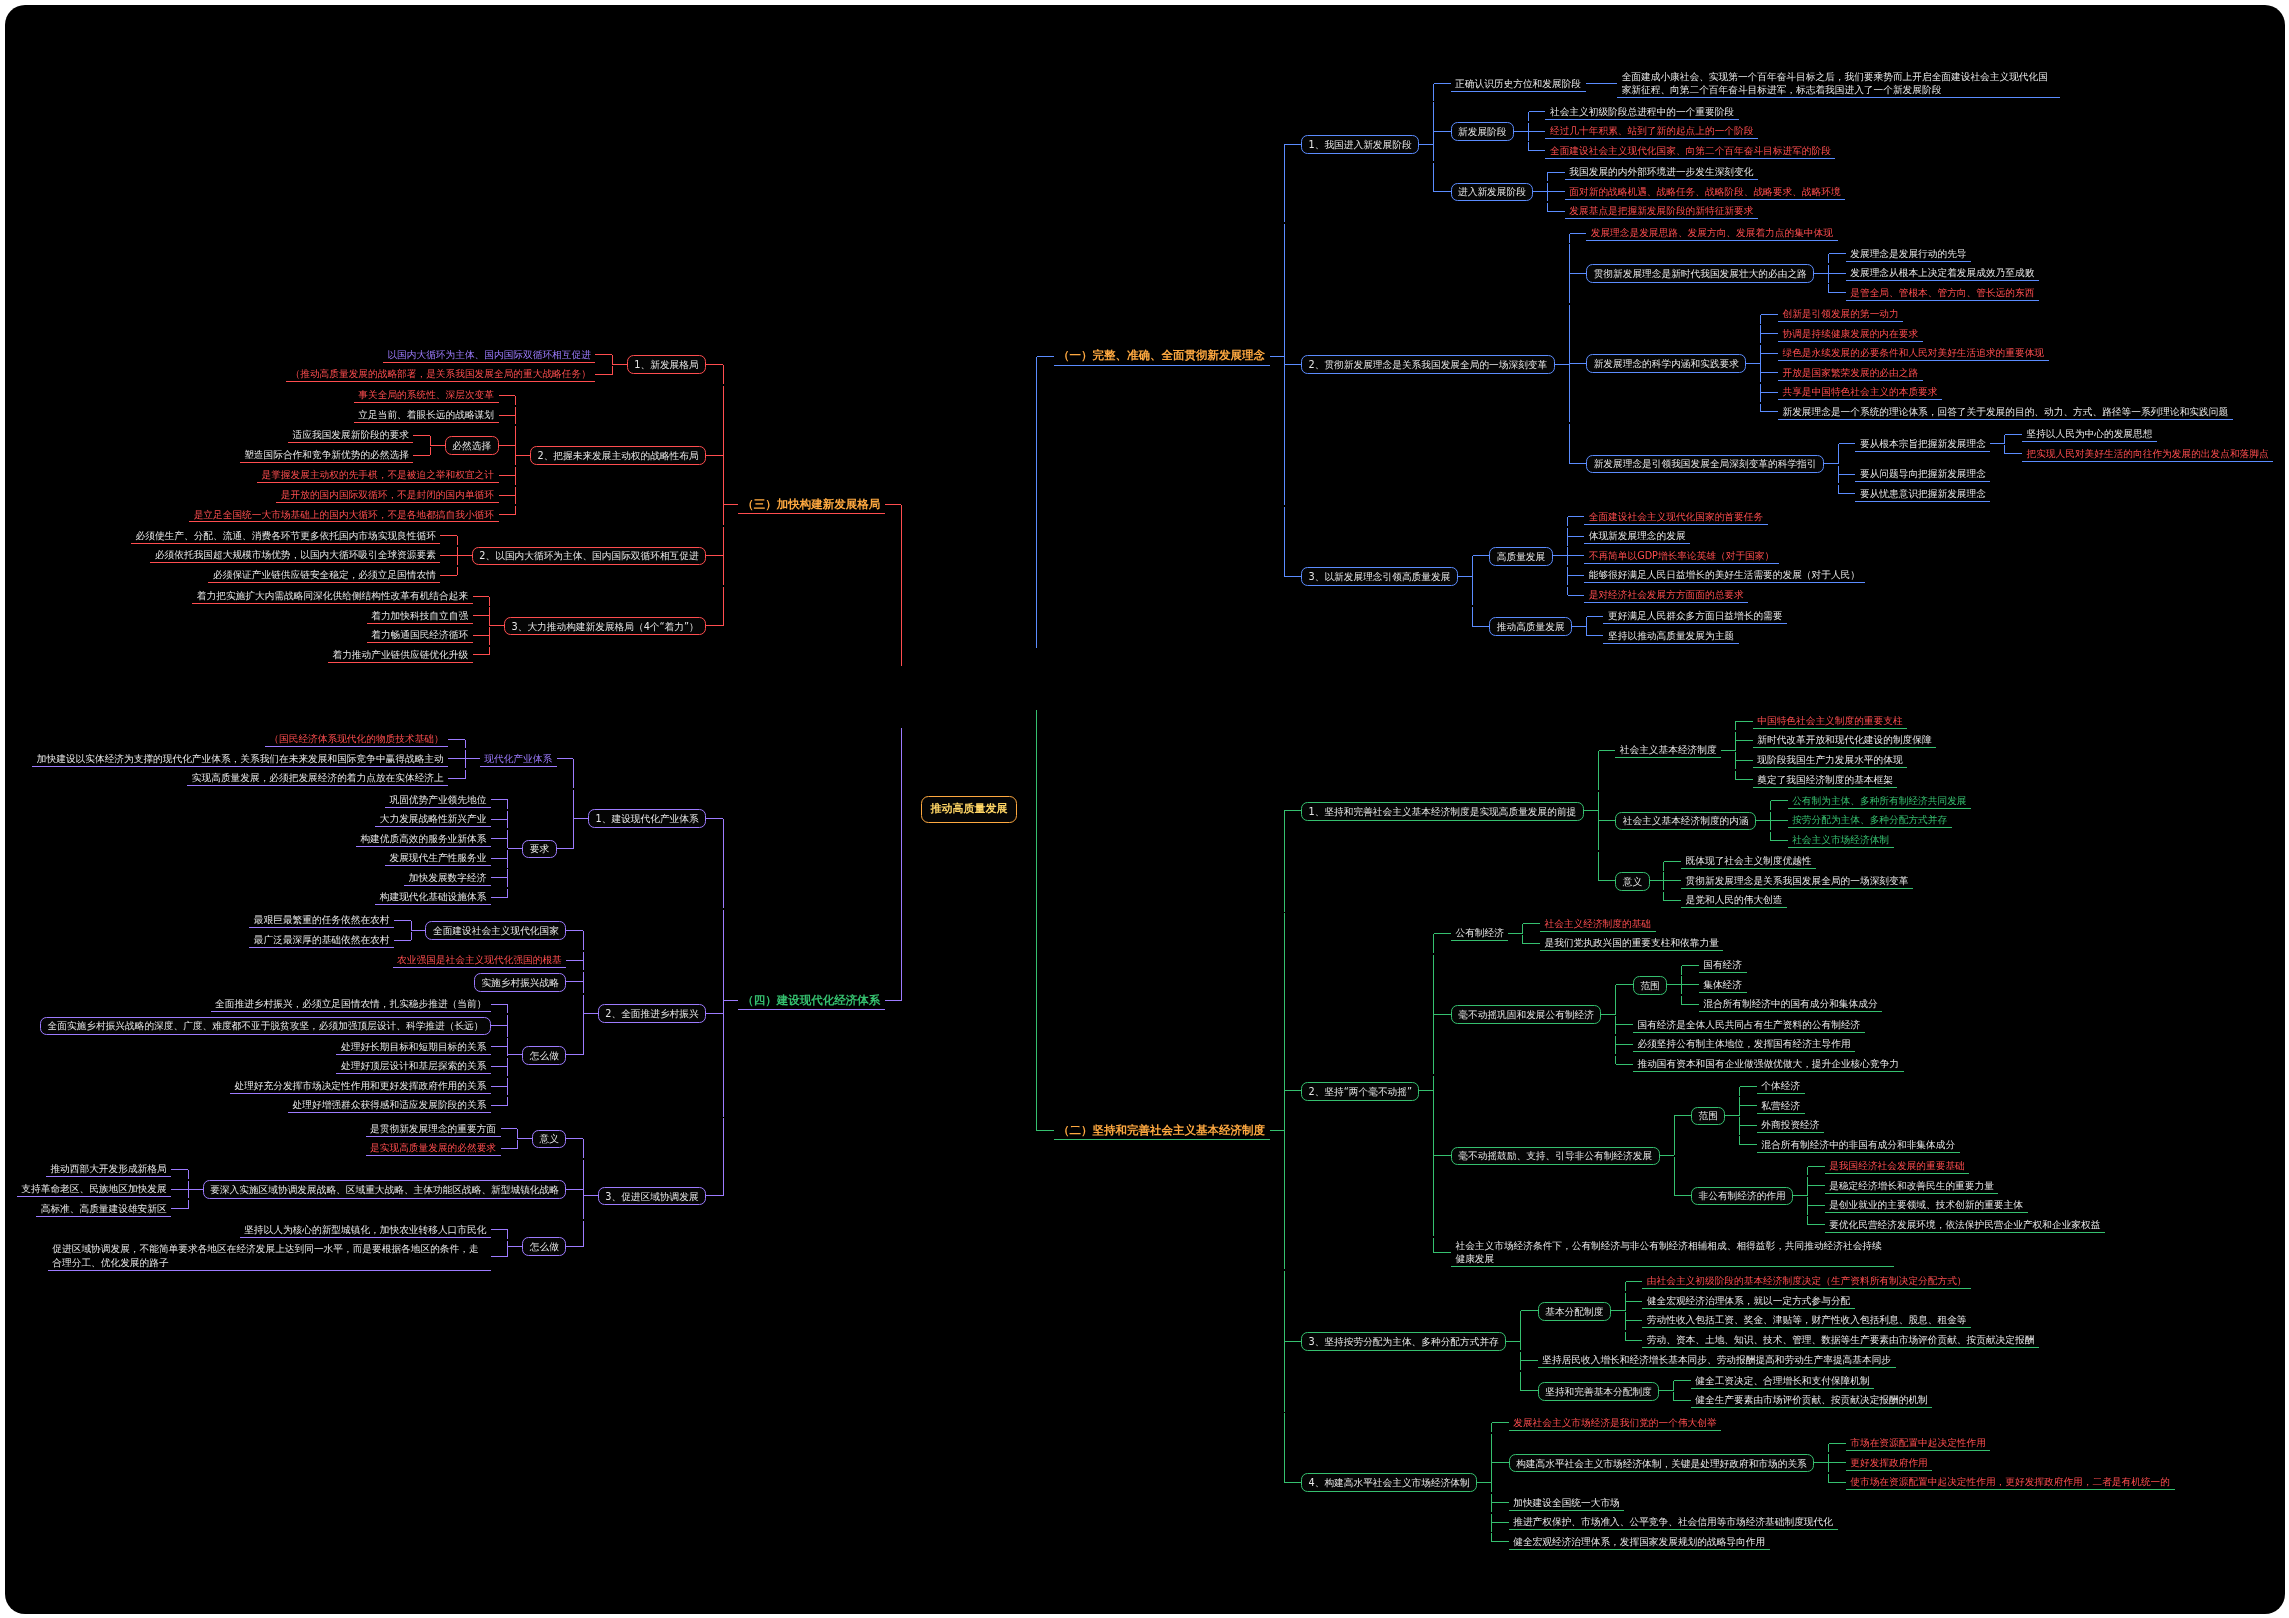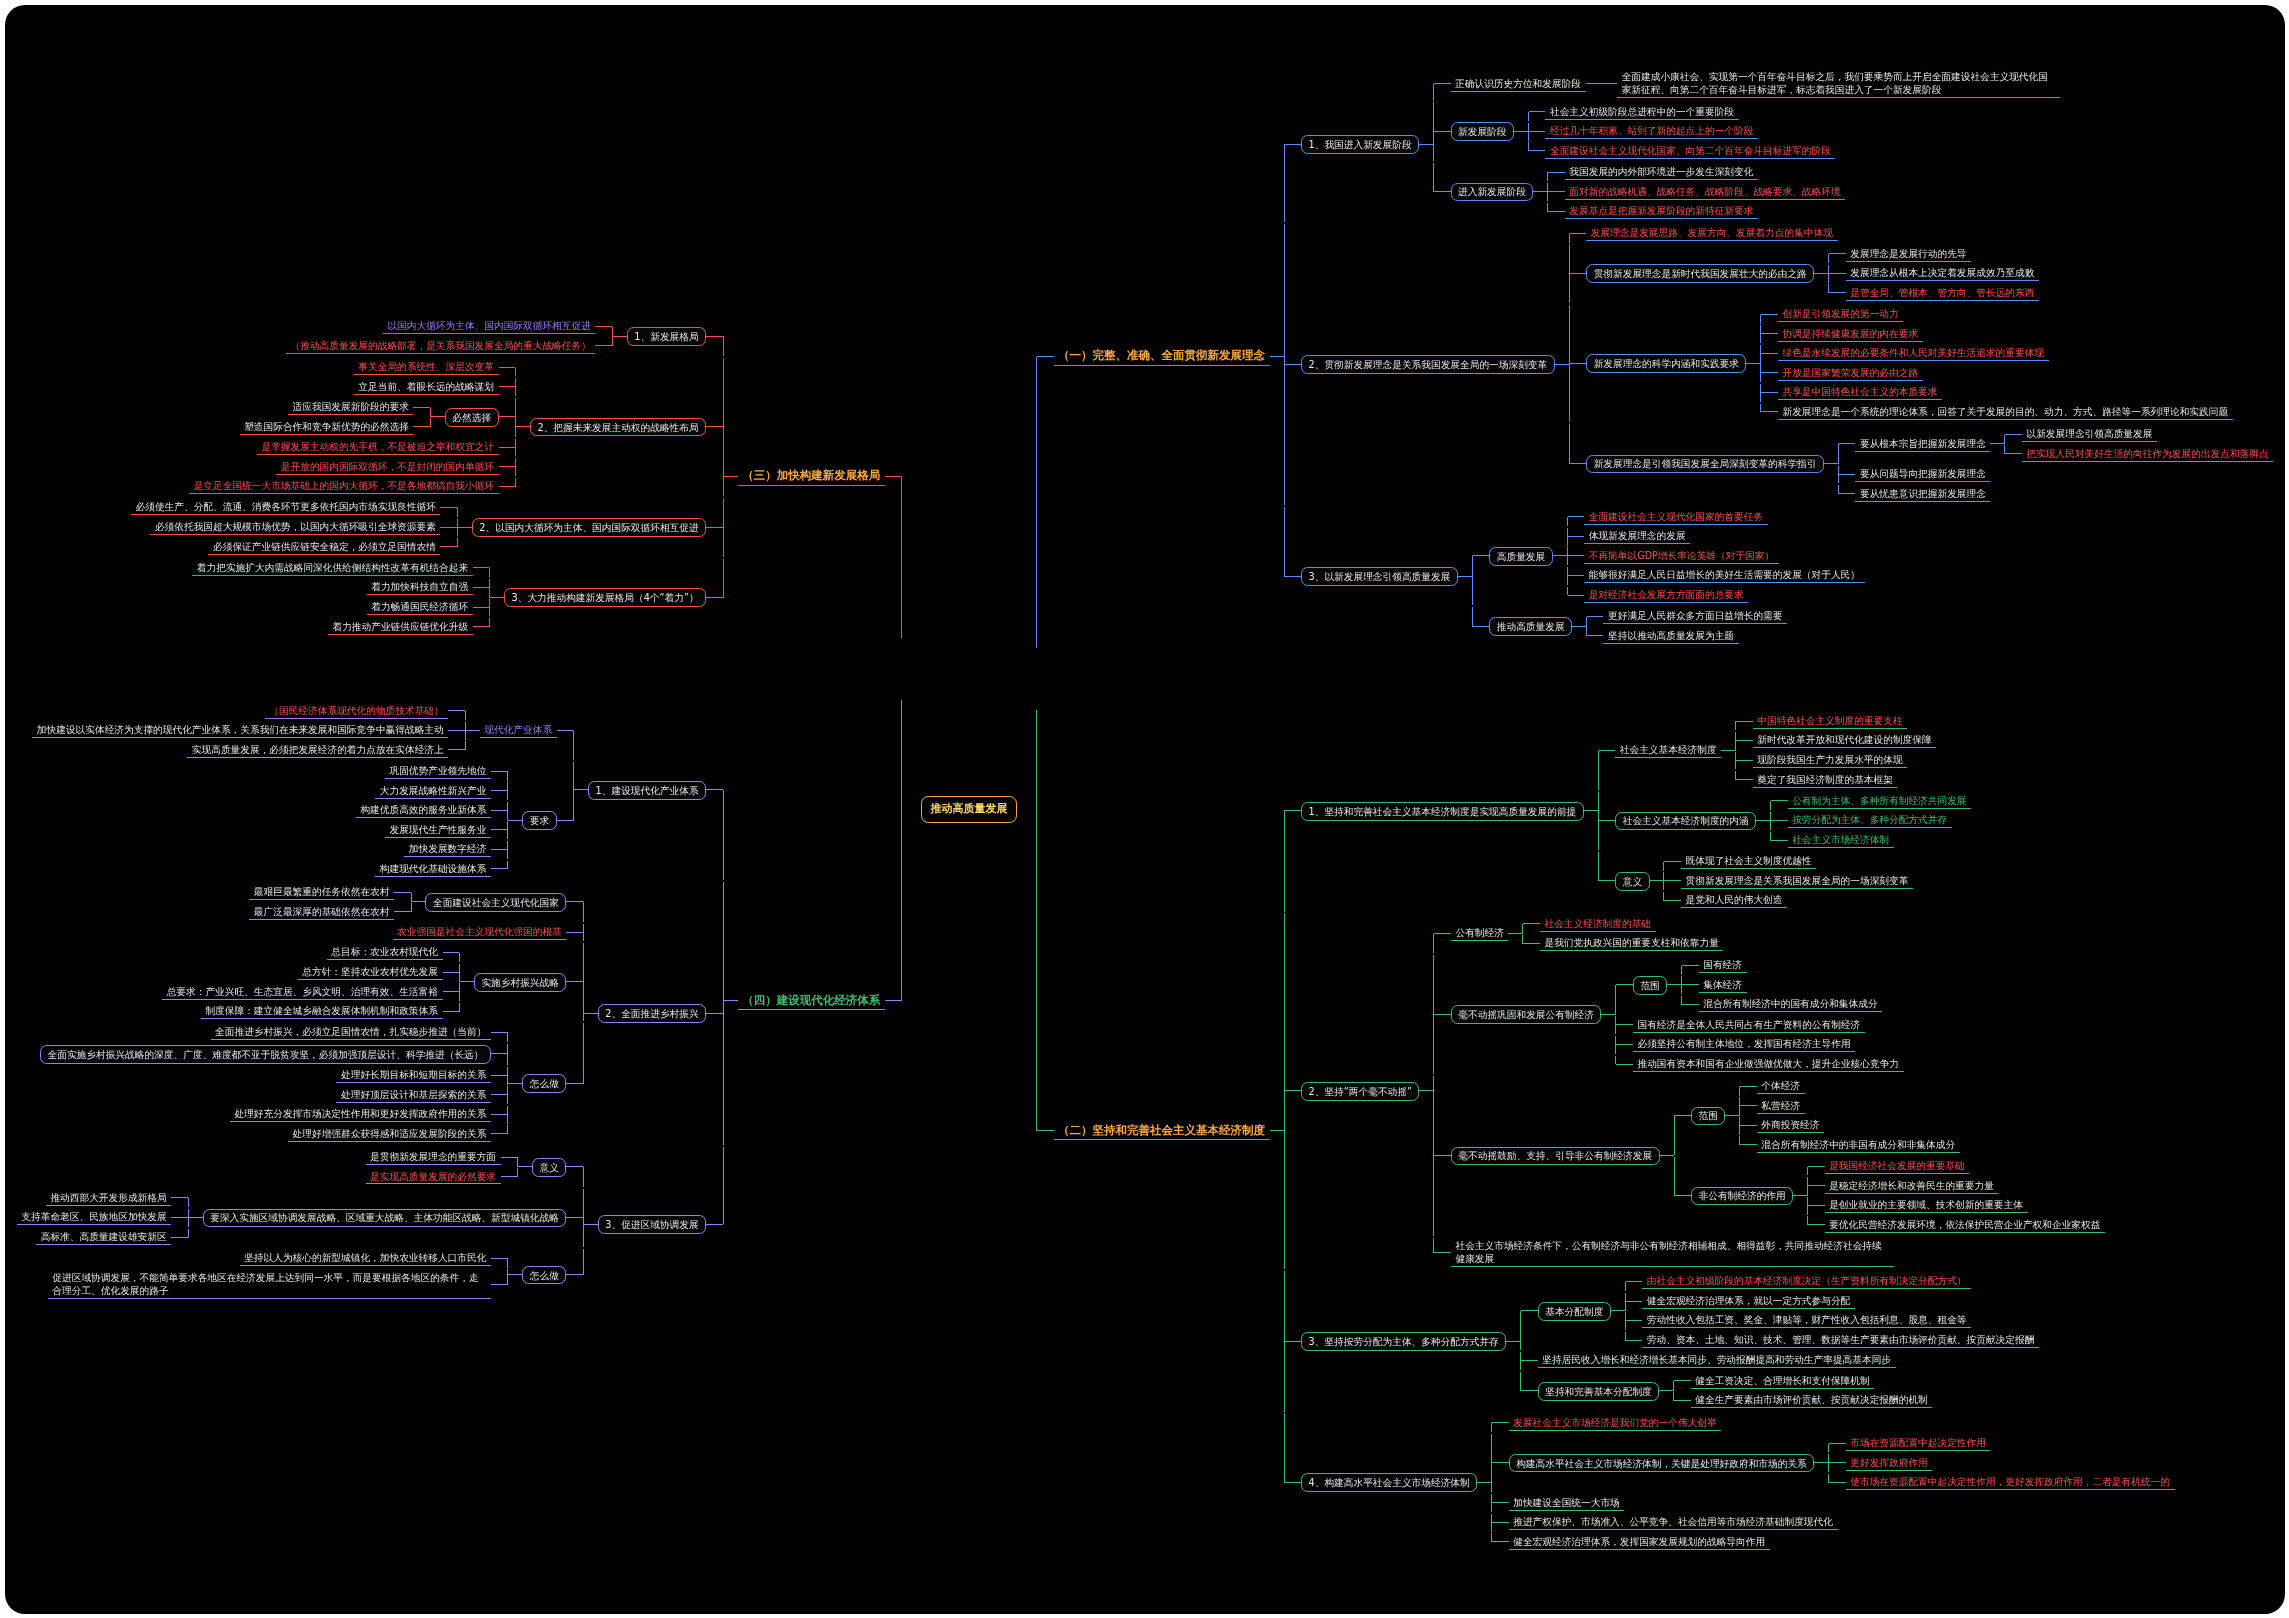--- a/index.html
+++ b/index.html
@@ -299,42 +299,20 @@
                         <div class="lbl c-w box">全面建设社会主义现代化国家</div>
                       </div>
                     </div>
                     <div class="kid" style="--lc: #9d7bff;">
                       <div class="branch" style="--lc: #9d7bff;">
                         <div class="lbl c-r">农业强国是社会主义现代化强国的根基</div>
                       </div>
                     </div>
                     <div class="kid" style="--lc: #9d7bff;">
                       <div class="branch" style="--lc: #9d7bff;">
-                        <div class="kids">
-                          <div class="kid" style="--lc: #9d7bff;">
-                            <div class="branch" style="--lc: #9d7bff;">
-                              <div class="lbl c-w">总目标：农业农村现代化</div>
-                            </div>
-                          </div>
-                          <div class="kid" style="--lc: #9d7bff;">
-                            <div class="branch" style="--lc: #9d7bff;">
-                              <div class="lbl c-w">总方针：坚持农业农村优先发展</div>
-                            </div>
-                          </div>
-                          <div class="kid" style="--lc: #9d7bff;">
-                            <div class="branch" style="--lc: #9d7bff;">
-                              <div class="lbl c-w">总要求：产业兴旺、生态宜居、乡风文明、治理有效、生活富裕</div>
-                            </div>
-                          </div>
-                          <div class="kid" style="--lc: #9d7bff;">
-                            <div class="branch" style="--lc: #9d7bff;">
-                              <div class="lbl c-w">制度保障：建立健全城乡融合发展体制机制和政策体系</div>
-                            </div>
-                          </div>
-                        </div>
                         <div class="lbl c-w box">实施乡村振兴战略</div>
                       </div>
                     </div>
                     <div class="kid" style="--lc: #9d7bff;">
                       <div class="branch" style="--lc: #9d7bff;">
                         <div class="kids">
                           <div class="kid" style="--lc: #9d7bff;">
                             <div class="branch" style="--lc: #9d7bff;">
                               <div class="lbl c-w">全面推进乡村振兴，必须立足国情农情，扎实稳步推进（当前）</div>
                             </div>
@@ -582,21 +560,21 @@
                     <div class="kid" style="--lc: #5b8cff;">
                       <div class="branch" style="--lc: #5b8cff;">
                         <div class="lbl c-w box">新发展理念是引领我国发展全局深刻变革的科学指引</div>
                         <div class="kids">
                           <div class="kid" style="--lc: #5b8cff;">
                             <div class="branch" style="--lc: #5b8cff;">
                               <div class="lbl c-w">要从根本宗旨把握新发展理念</div>
                               <div class="kids">
                                 <div class="kid" style="--lc: #5b8cff;">
                                   <div class="branch" style="--lc: #5b8cff;">
-                                    <div class="lbl c-w">以新发展理念引领高质量发展</div>
+                                    <div class="lbl c-w">坚持以人民为中心的发展思想</div>
                                   </div>
                                 </div>
                                 <div class="kid" style="--lc: #5b8cff;">
                                   <div class="branch" style="--lc: #5b8cff;">
                                     <div class="lbl c-r">把实现人民对美好生活的向往作为发展的出发点和落脚点</div>
                                   </div>
                                 </div>
                               </div>
                             </div>
                           </div>

